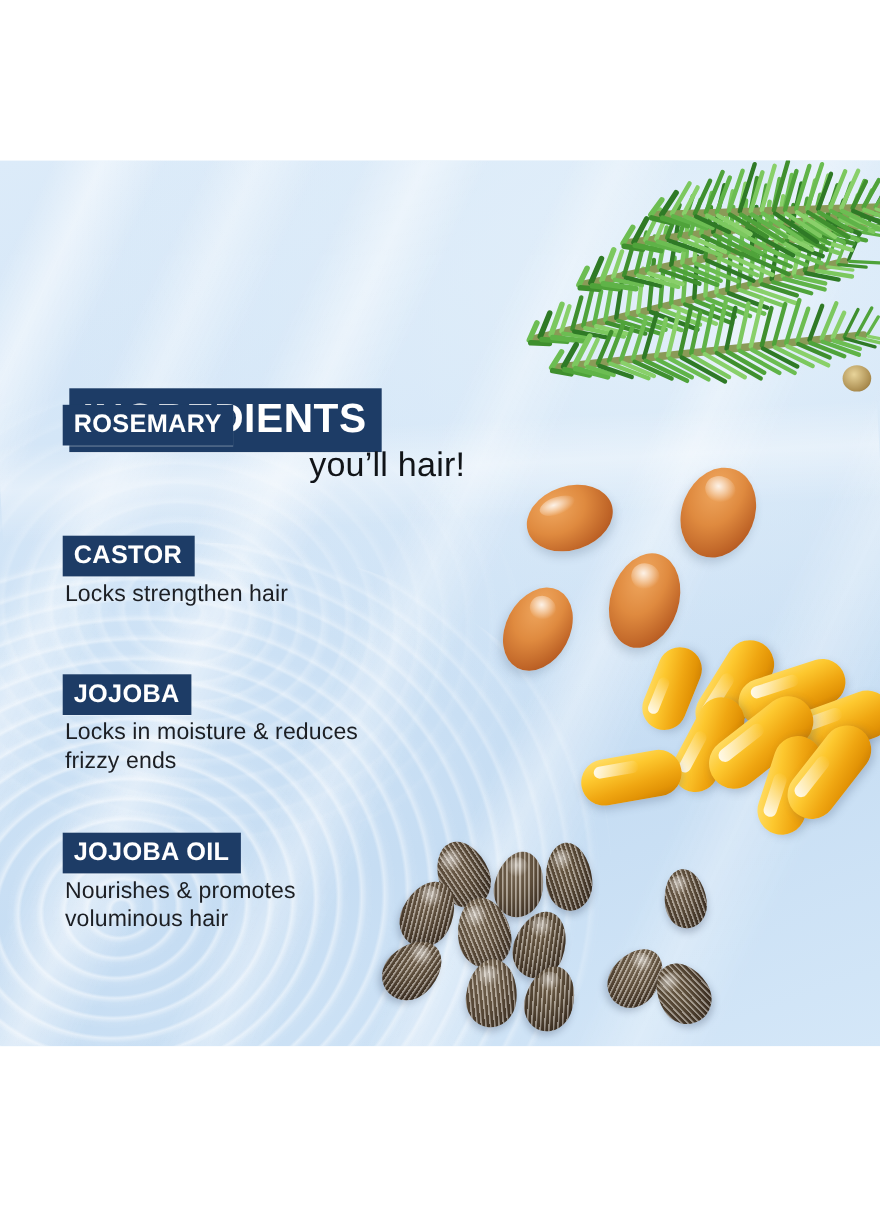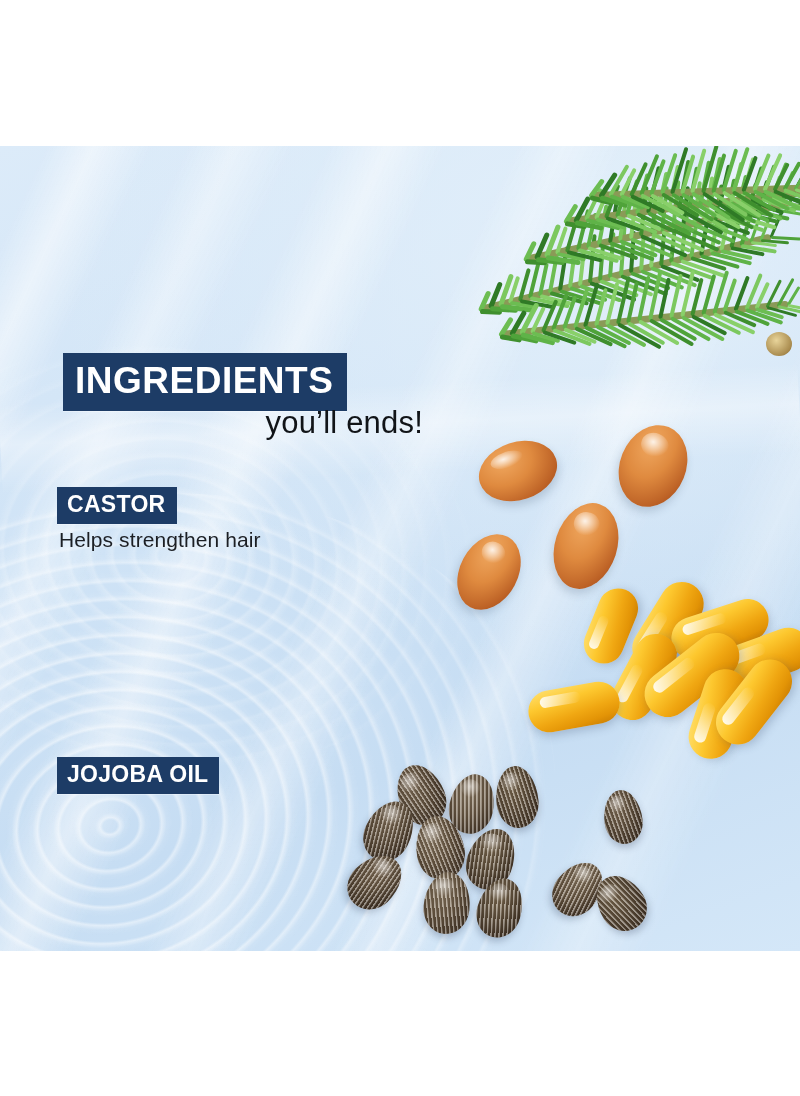--- a/index.html
+++ b/index.html
@@ -409,23 +409,27 @@
         <div class="bean" style="left: 118px; top: 68px; width: 46px; height: 62px; transform: rotate(20deg); background: radial-gradient(at 42% 32%, rgb(135, 116, 88) 0%, rgb(99, 83, 62) 44%, rgb(65, 51, 37) 78%, rgb(39, 30, 21) 100%);"></div>
         <div class="bean" style="left: 2px; top: 92px; width: 46px; height: 60px; transform: rotate(46deg); background: radial-gradient(at 40% 30%, rgb(142, 123, 99) 0%, rgb(107, 90, 69) 40%, rgb(70, 56, 41) 74%, rgb(43, 33, 24) 100%);"></div>
         <div class="bean" style="left: 74px; top: 112px; width: 46px; height: 62px; transform: rotate(6deg); background: radial-gradient(at 38% 28%, rgb(155, 138, 113) 0%, rgb(116, 98, 75) 42%, rgb(75, 60, 44) 76%, rgb(47, 37, 26) 100%);"></div>
         <div class="bean" style="left: 128px; top: 118px; width: 44px; height: 60px; transform: rotate(16deg); background: radial-gradient(at 42% 32%, rgb(135, 116, 88) 0%, rgb(99, 83, 62) 44%, rgb(65, 51, 37) 78%, rgb(39, 30, 21) 100%);"></div>
         <div class="bean" style="left: 254px; top: 30px; width: 38px; height: 54px; transform: rotate(-8deg); background: radial-gradient(at 40% 30%, rgb(142, 123, 99) 0%, rgb(107, 90, 69) 40%, rgb(70, 56, 41) 74%, rgb(43, 33, 24) 100%);"></div>
         <div class="bean" style="left: 206px; top: 100px; width: 44px; height: 58px; transform: rotate(38deg); background: radial-gradient(at 38% 28%, rgb(155, 138, 113) 0%, rgb(116, 98, 75) 42%, rgb(75, 60, 44) 76%, rgb(47, 37, 26) 100%);"></div>
         <div class="bean" style="left: 248px; top: 114px; width: 46px; height: 58px; transform: rotate(-32deg); background: radial-gradient(at 42% 32%, rgb(135, 116, 88) 0%, rgb(99, 83, 62) 44%, rgb(65, 51, 37) 78%, rgb(39, 30, 21) 100%);"></div>
       </div>
 
     <div class="badge badge-main">INGREDIENTS</div>
-    <div class="sub">you’ll ends!</div>
-
+    <div class="sub">you’ll hair!</div>
+
+    <div class="badge badge-item" style="left:57px;top:222px;">ROSEMARY</div>
 
     <div class="badge badge-item" style="left:57px;top:341px;">CASTOR</div>
-    <div class="desc" style="left:59px;top:381px;width:330px;">Helps strengthen hair</div>
-
+    <div class="desc" style="left:59px;top:381px;width:330px;">Locks strengthen hair</div>
+
+    <div class="badge badge-item" style="left:57px;top:467px;">JOJOBA</div>
+    <div class="desc" style="left:59px;top:507px;width:320px;">Locks in moisture &amp; reduces frizzy ends</div>
 
     <div class="badge badge-item" style="left:57px;top:611px;">JOJOBA OIL</div>
+    <div class="desc" style="left:59px;top:651px;width:320px;">Nourishes &amp; promotes voluminous hair</div>
 
   </div>
 </div>
 
 </body></html>

